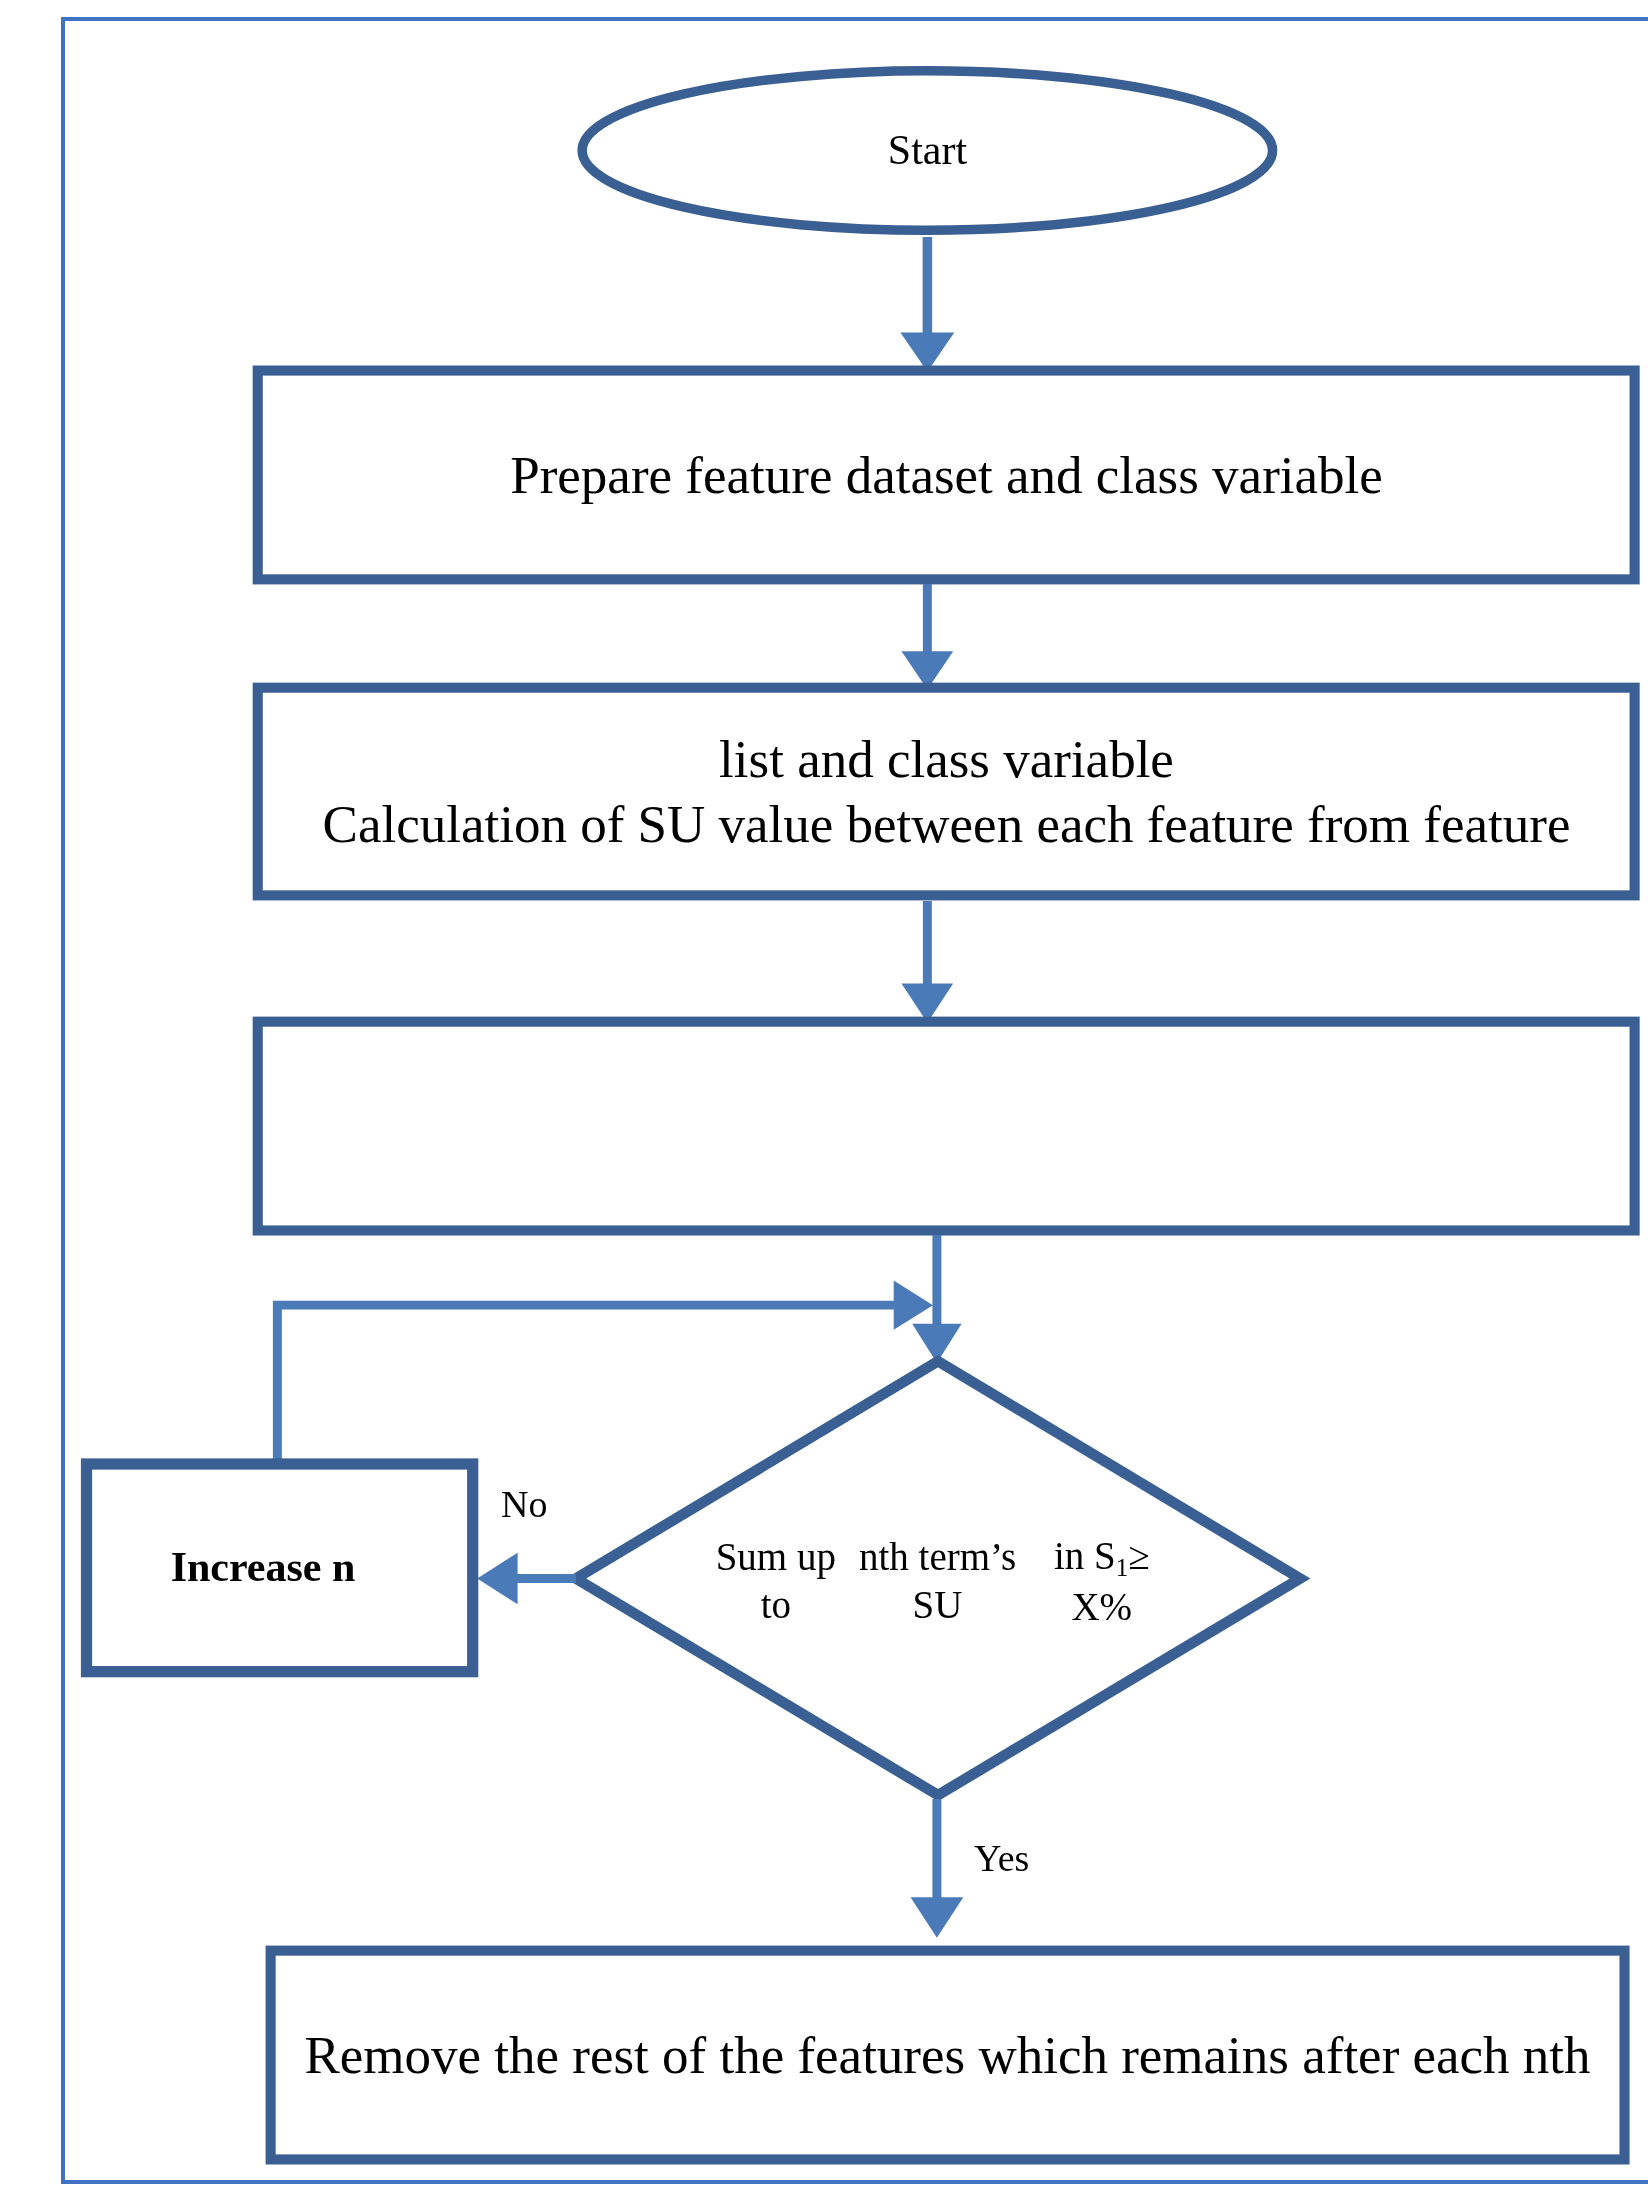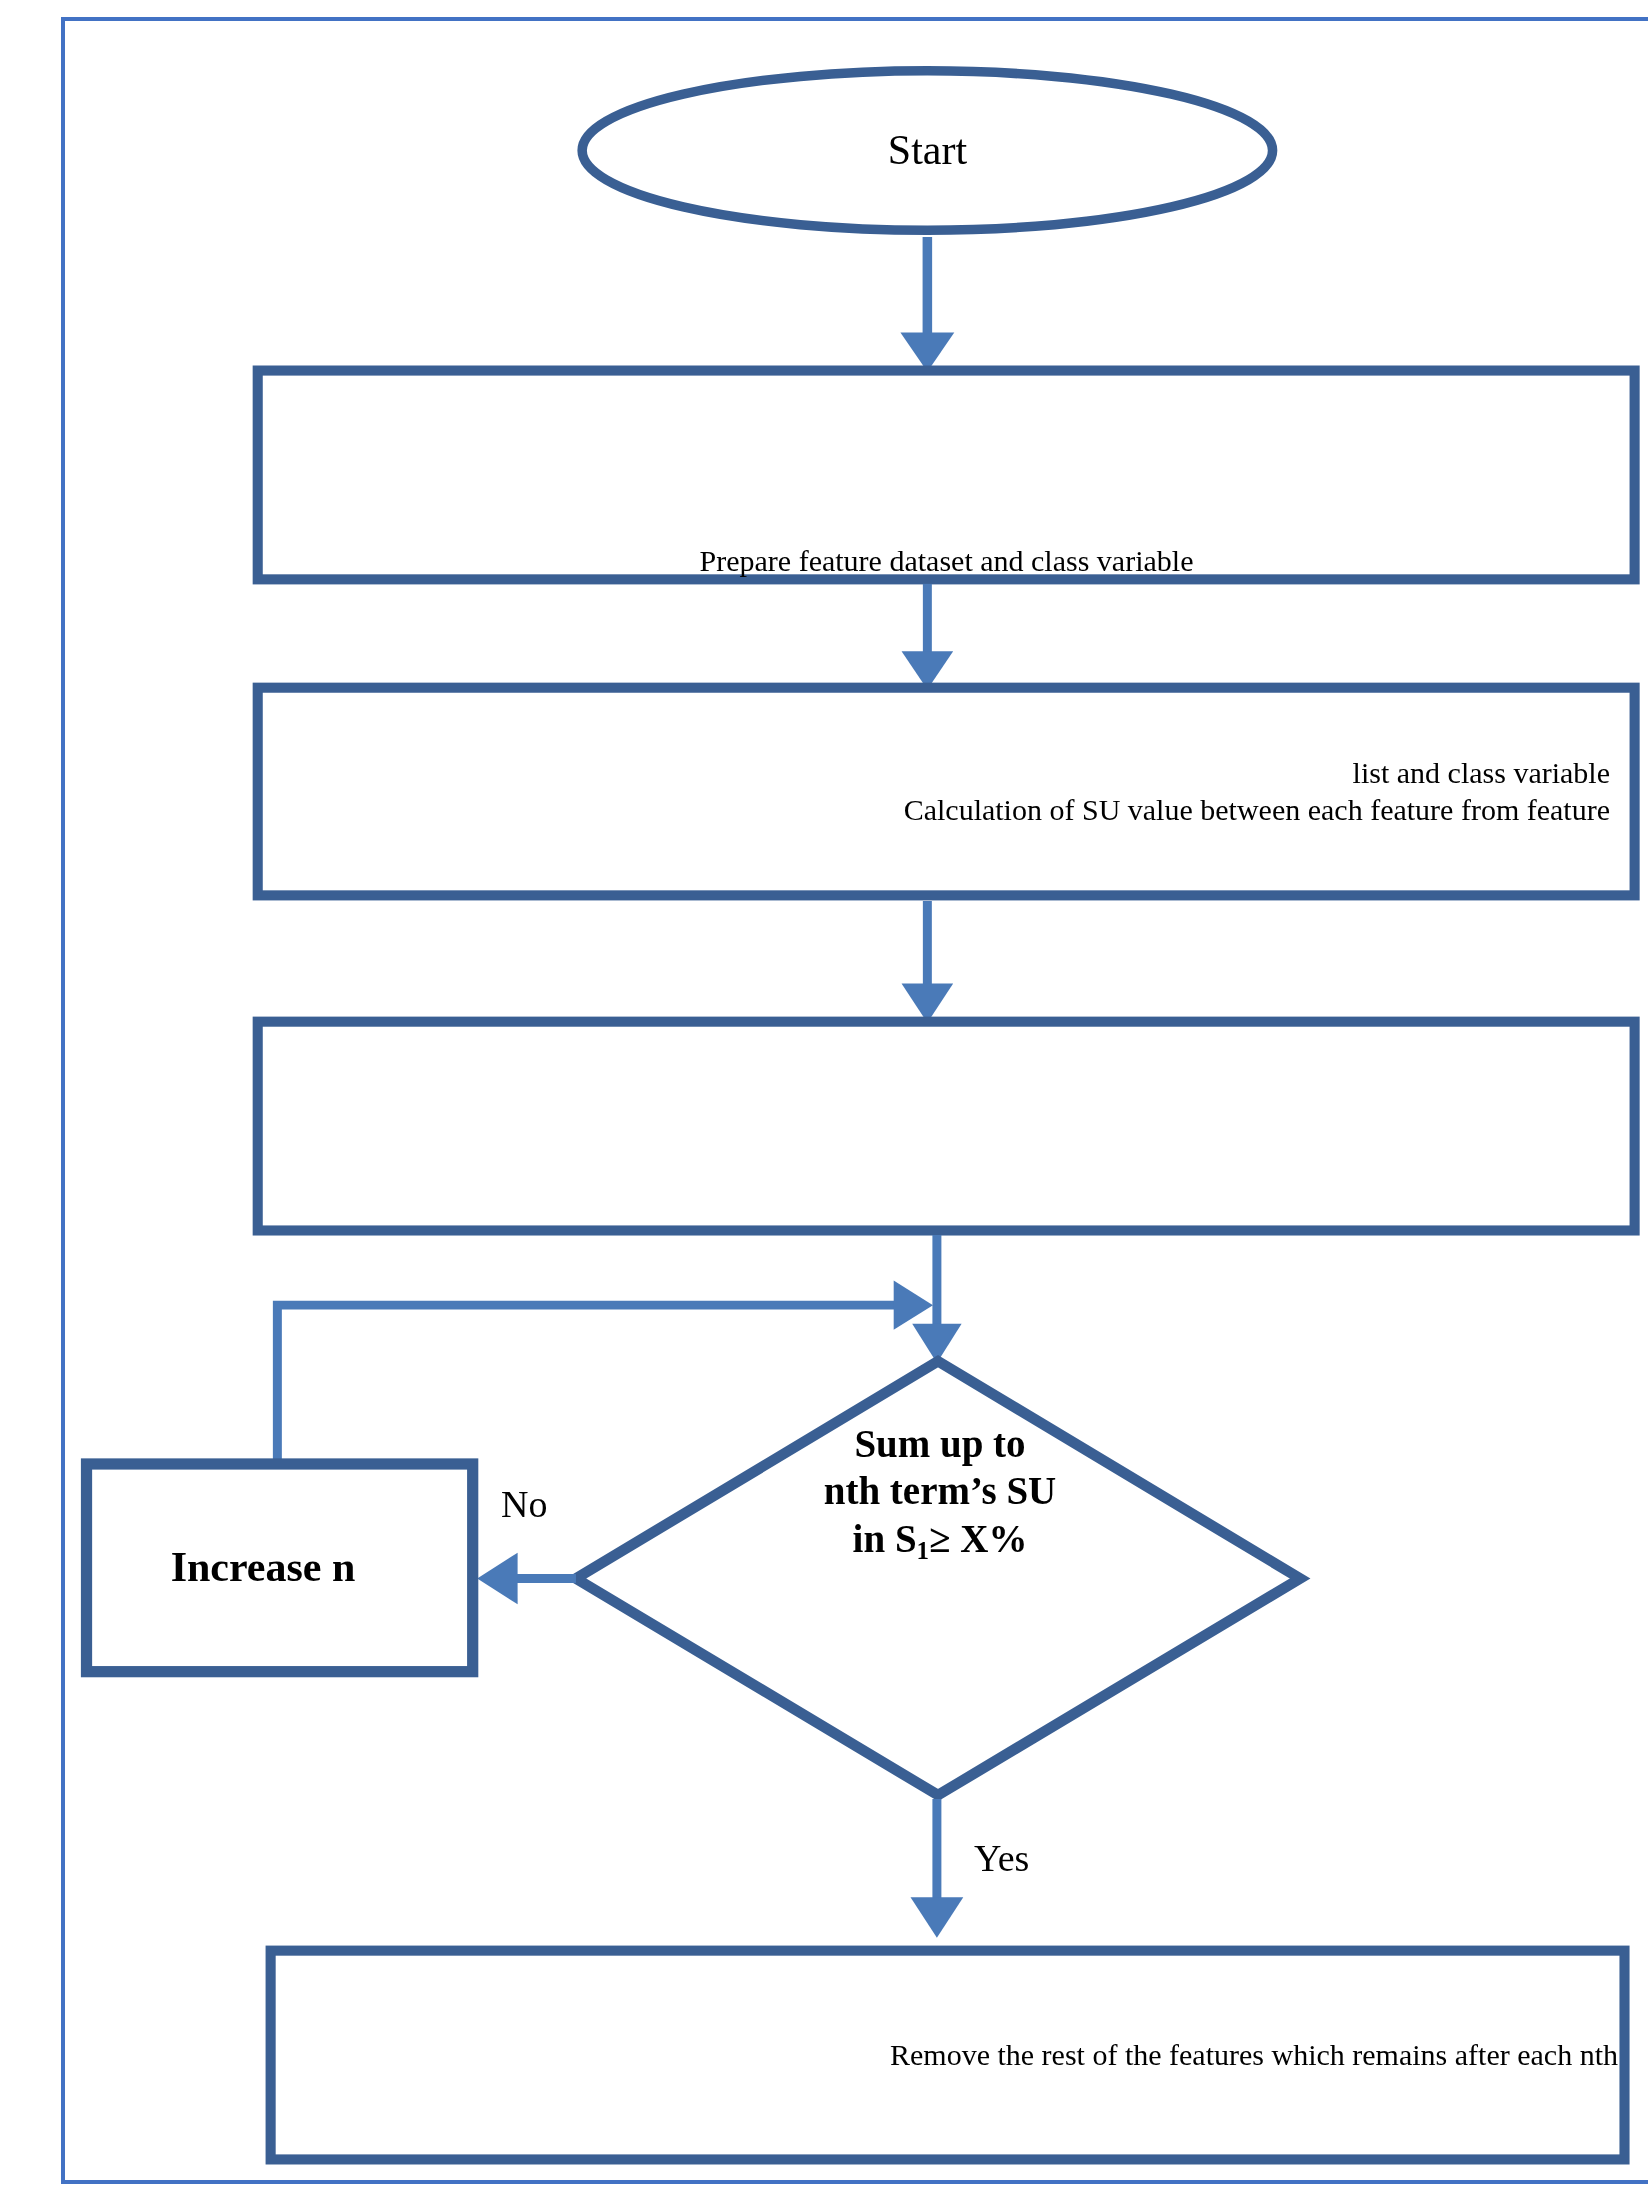--- a/index.html
+++ b/index.html
@@ -42,21 +42,21 @@
     align-items: center;
     justify-content: center;
     text-align: center;
     color: #000000;
     font-family: "Liberation Serif", "DejaVu Serif", serif;
     line-height: 1.22;
     box-sizing: border-box;
     pointer-events: none;
   }
   .t-start   { font-size: 42px; }
-  .t-box     { font-size: 30px; align-items: flex-end; }
+  .t-box     { font-size: 53px; }
   .t-diamond { font-size: 39px; }
   .t-inc     { font-size: 42px; }
   .edge-label {
     position: absolute;
     color: #000000;
     font-family: "Liberation Serif", "DejaVu Serif", serif;
     font-size: 38px;
     white-space: nowrap;
   }
   sub {
@@ -134,21 +134,21 @@
   <div class="node-text t-box" style="left:222px; top:371px; width:1377px; height:209px;">
     <span>Prepare feature dataset and class variable</span>
   </div>
 
   <div class="node-text t-box" style="left:247px; top:688px; width:1327px; height:208px; flex-direction:column;">
     <span>list and class variable</span>
     <span>Calculation of SU value between each feature from feature</span>
   </div>
 
 
-  <div class="node-text t-diamond" style="left:671px; top:1389px; width:466px; height:208px; flex-direction:column;font-weight:bold;">
+  <div class="node-text t-diamond" style="left:671px; top:1477px; width:466px; height:208px; flex-direction:row;">
     <span>Sum up to</span>
     <span>nth term’s SU</span>
     <span>
       <span>in S</span><sub>1</sub><span>≥ X%</span>
     </span>
   </div>
 
   <div class="node-text t-inc" style="left:34px; top:1464px; width:386px; height:208px;font-weight:bold;">
     <span>Increase n</span>
   </div>

